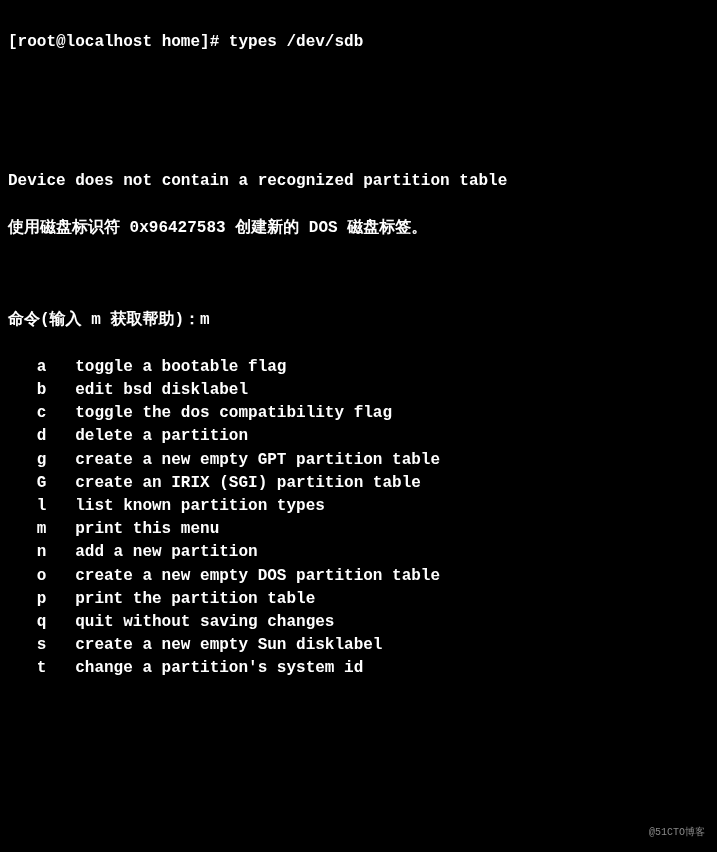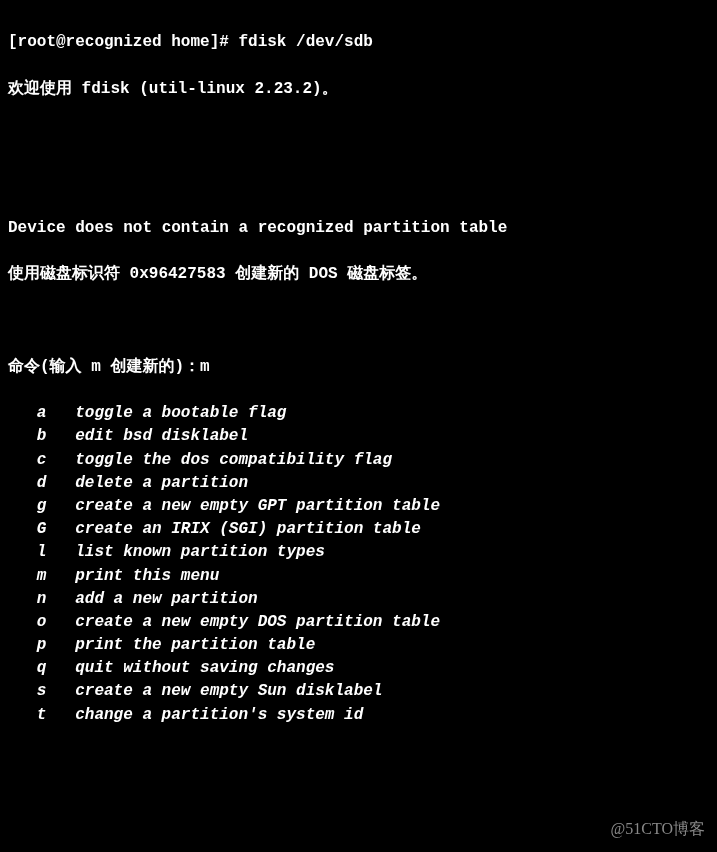--- a/index.html
+++ b/index.html
@@ -22,48 +22,46 @@
     }
     .terminal {
       white-space: pre;
     }
     .line {
       display: block;
     }
     .menu-item {
       display: block;
       padding-left: 3ch;
-      font-style: italic;
     }
     .menu-item .key {
       display: inline-block;
       width: 4ch;
     }
     .watermark {
       position: absolute;
       bottom: 12px;
       right: 12px;
       color: #888888;
-      font-size: 16px;
-      font-family: Liberation Serif, serif;
+      font-size: 10px;
+      font-family: Liberation Mono, monospace;
       font-weight: normal;
     }
   </style>
 </head>
 <body>
 
 <div class="terminal">
-<span class="line">[root@recognized home]# fdisk /dev/sdb</span>
-<span class="line">欢迎使用 fdisk (util-linux 2.23.2)。</span>
+<span class="line">[root@localhost home]# types /dev/sdb</span>
 <span class="line"> </span>
 <span class="line"> </span>
 <span class="line">Device does not contain a recognized partition table</span>
 <span class="line">使用磁盘标识符 0x96427583 创建新的 DOS 磁盘标签。</span>
 <span class="line"> </span>
-<span class="line">命令(输入 m 创建新的)：m</span>
+<span class="line">命令(输入 m 获取帮助)：m</span>
 <div id="menu-container"><span class="menu-item"><span class="key">a</span><span>toggle a bootable flag</span></span><span class="menu-item"><span class="key">b</span><span>edit bsd disklabel</span></span><span class="menu-item"><span class="key">c</span><span>toggle the dos compatibility flag</span></span><span class="menu-item"><span class="key">d</span><span>delete a partition</span></span><span class="menu-item"><span class="key">g</span><span>create a new empty GPT partition table</span></span><span class="menu-item"><span class="key">G</span><span>create an IRIX (SGI) partition table</span></span><span class="menu-item"><span class="key">l</span><span>list known partition types</span></span><span class="menu-item"><span class="key">m</span><span>print this menu</span></span><span class="menu-item"><span class="key">n</span><span>add a new partition</span></span><span class="menu-item"><span class="key">o</span><span>create a new empty DOS partition table</span></span><span class="menu-item"><span class="key">p</span><span>print the partition table</span></span><span class="menu-item"><span class="key">q</span><span>quit without saving changes</span></span><span class="menu-item"><span class="key">s</span><span>create a new empty Sun disklabel</span></span><span class="menu-item"><span class="key">t</span><span>change a partition's system id</span></span></div>
 
 
 
 
 
 
 
 
 

